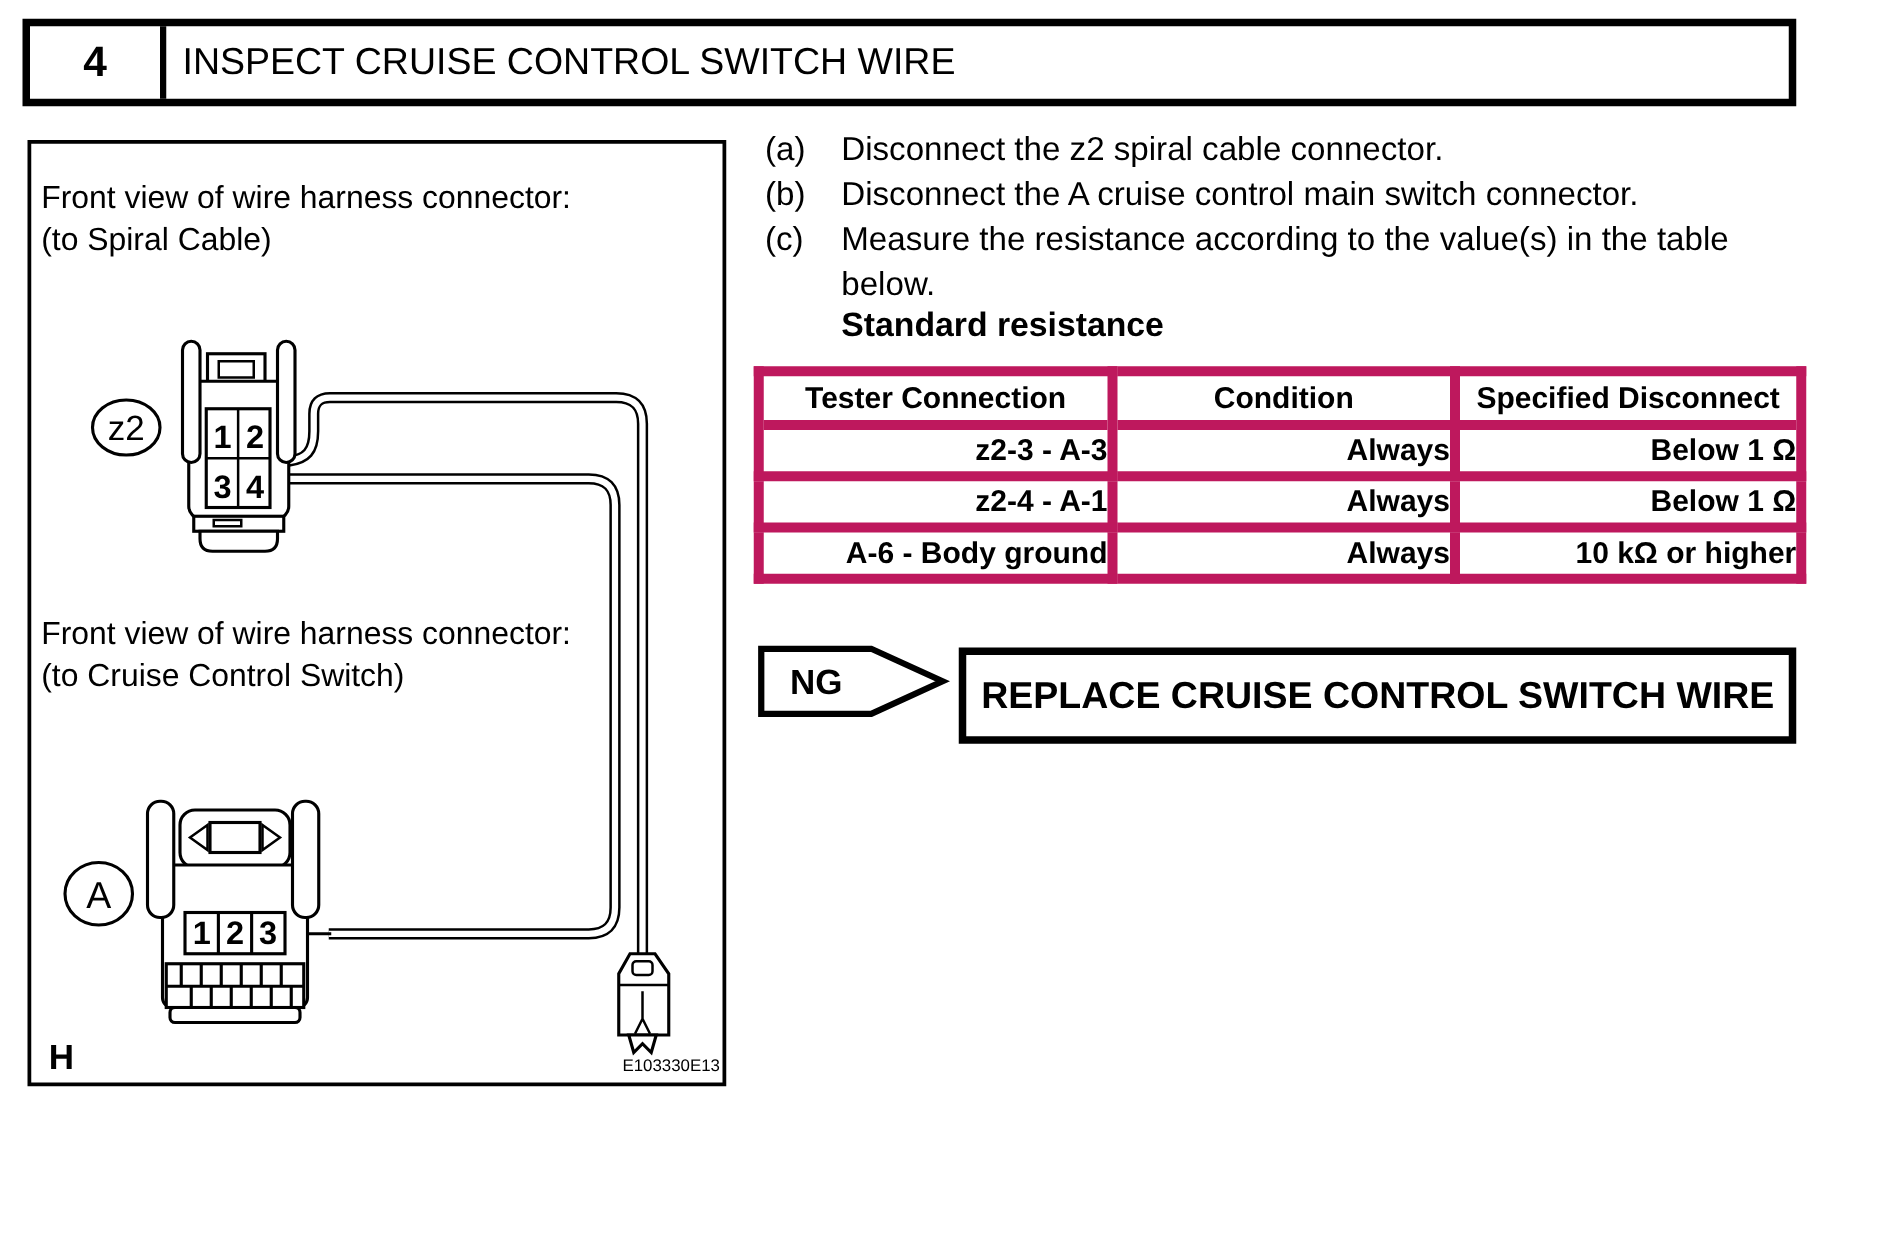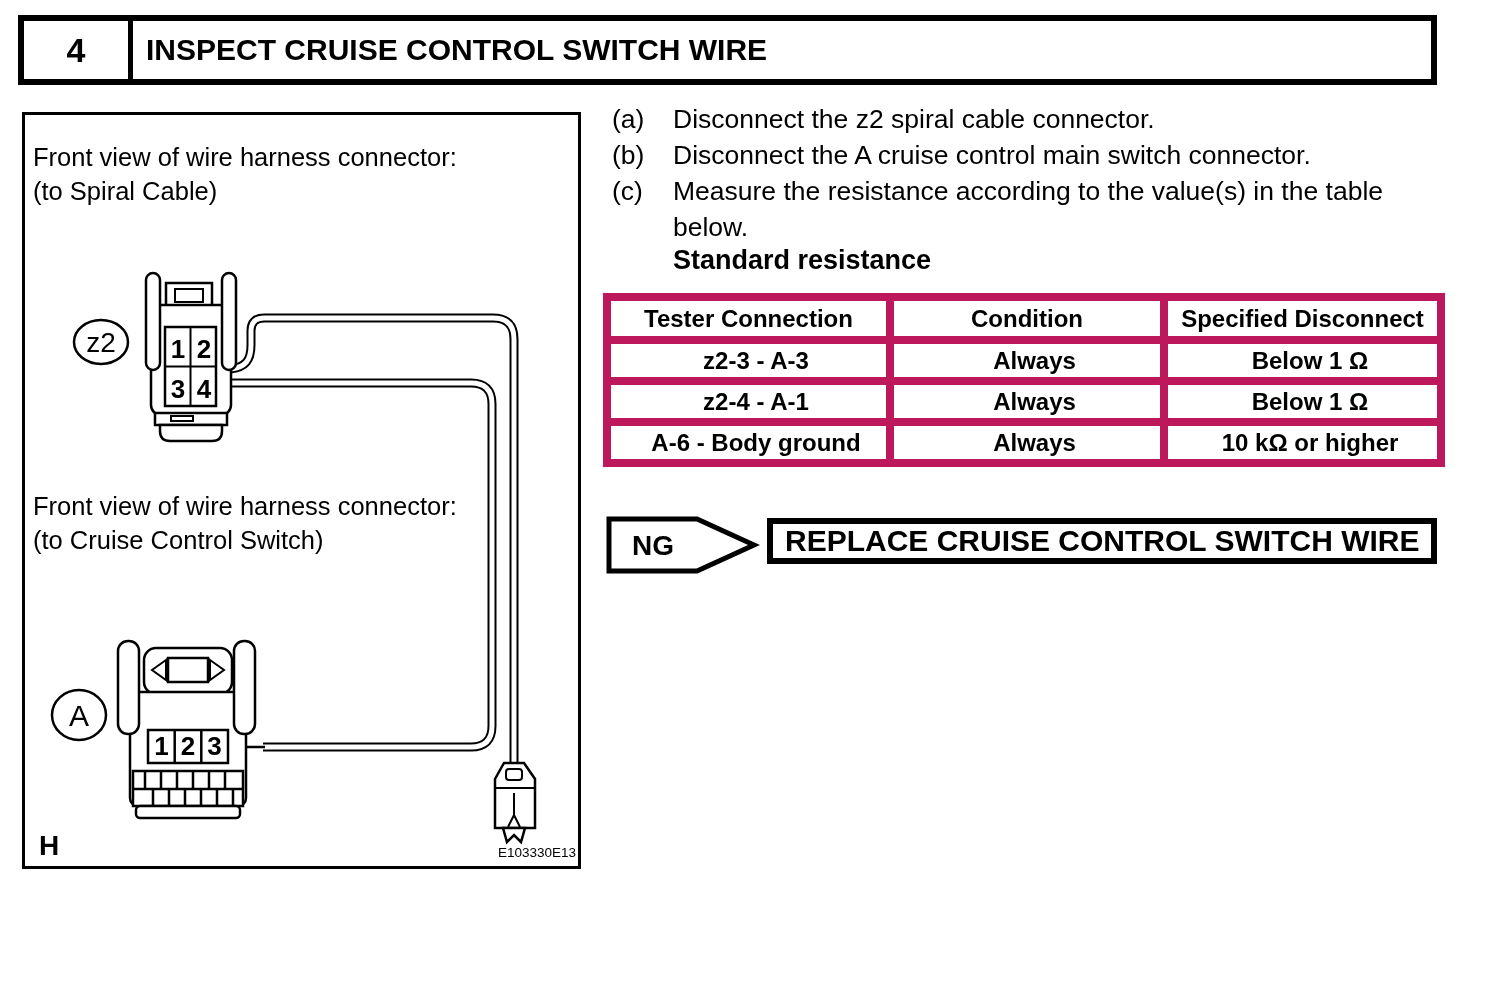--- a/index.html
+++ b/index.html
@@ -11,21 +11,21 @@
   .step-header{
     position:absolute;left:18px;top:15px;width:1419px;height:70px;
     border:6px solid #000;box-sizing:border-box;display:flex;background:#fff;
   }
   .step-number{
     width:104px;flex:none;border-right:5px solid #000;display:flex;
     align-items:center;justify-content:center;font-weight:bold;font-size:34px;
   }
   .step-title{
     flex:1;display:flex;align-items:center;padding-left:13px;
-    font-weight:bold;font-size:30px;white-space:nowrap;border-radius:15px;
+    font-weight:normal;font-size:30px;white-space:nowrap;border-radius:15px;
   }
   
   .diagram-box{
     position:absolute;left:22px;top:112px;width:559px;height:757px;
     border:3px solid #000;box-sizing:border-box;background:#fff;
   }
   .diagram-box svg{display:block;}
   svg text{font-family:"Liberation Sans", sans-serif;fill:#000;}
   .ln{stroke:#000;fill:none;stroke-width:2.5;}
   .shape{stroke:#000;fill:#fff;stroke-width:2.5;}
@@ -47,26 +47,26 @@
   }
   
   .res-table{
     position:absolute;left:603px;top:293px;width:834px;
     border-collapse:collapse;table-layout:fixed;border:3px solid #000;
   }
   .res-table th,.res-table td{
     border:8px solid #be185d;font-size:24px;font-weight:bold;overflow:hidden;
   }
   .res-table th{height:33px;text-align:center;border-bottom:7px double #000;}
-  .res-table td{height:33px;text-align:center;padding:0 0 0 15px;}
+  .res-table td{height:33px;text-align:right;padding:0 0 0 15px;}
   
   .ng-arrow-wrap{position:absolute;left:606px;top:514px;}
   .flow-label{font-size:28px;font-weight:bold;text-anchor:middle;}
   .replace-box{
-    position:absolute;left:767px;top:518px;width:670px;height:46px;
+    position:absolute;left:767px;top:518px;width:670px;height:77px;
     border:6px solid #000;box-sizing:border-box;display:flex;align-items:center;
     padding-left:12px;font-size:30px;font-weight:bold;white-space:nowrap;background:#fff;
   }
   .ok-arrow-wrap{position:absolute;left:14px;top:887px;}
 </style>
 </head>
 <body>
 
 <div class="page">
 

